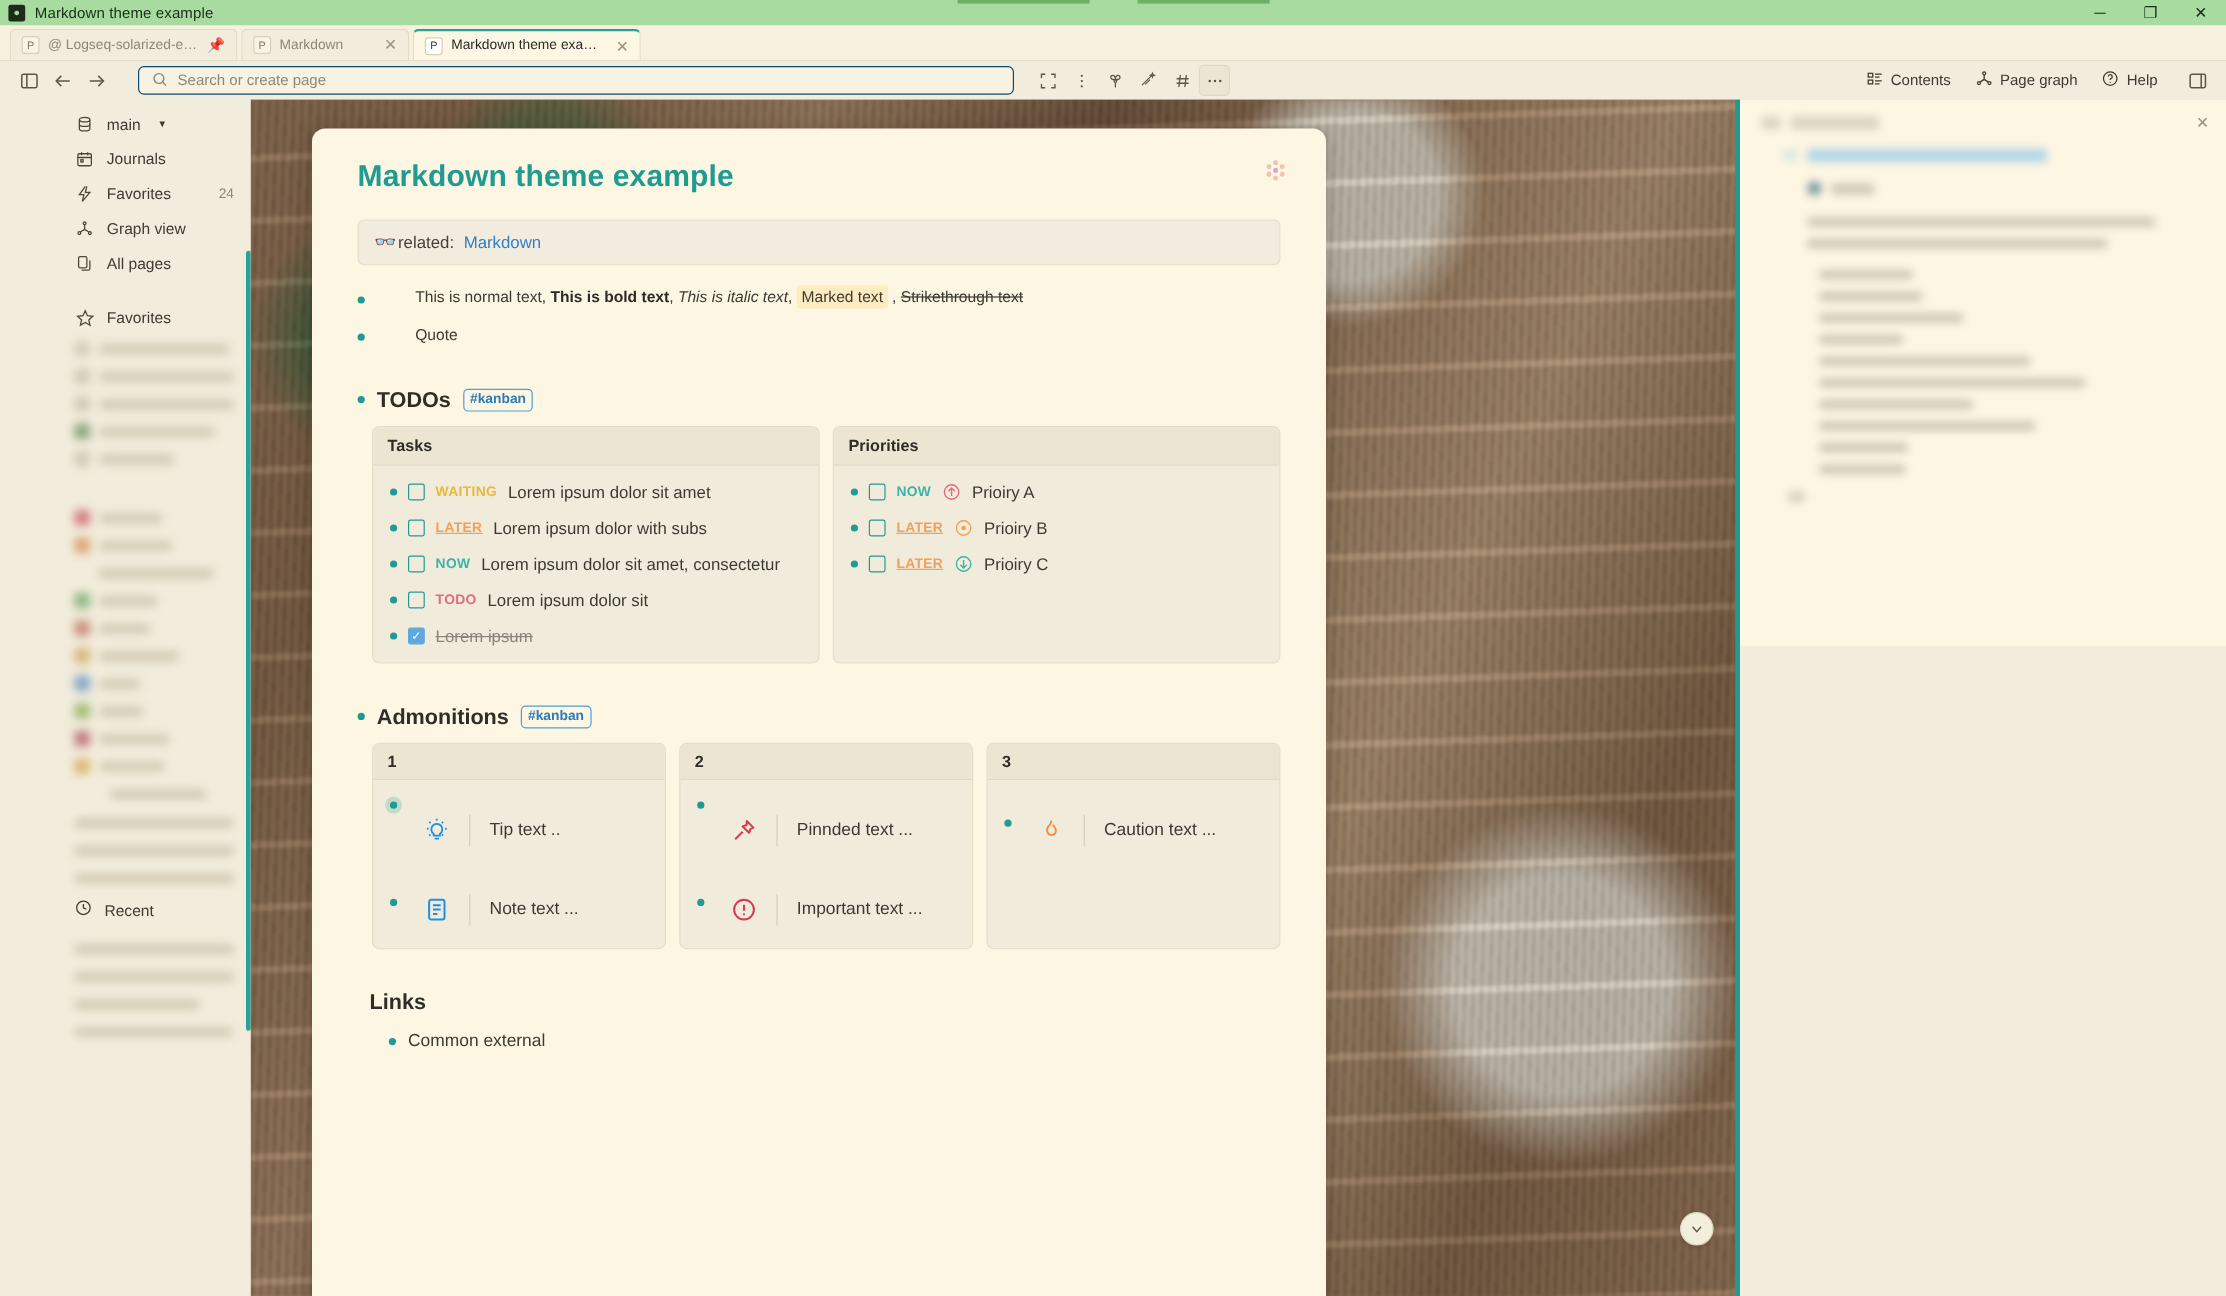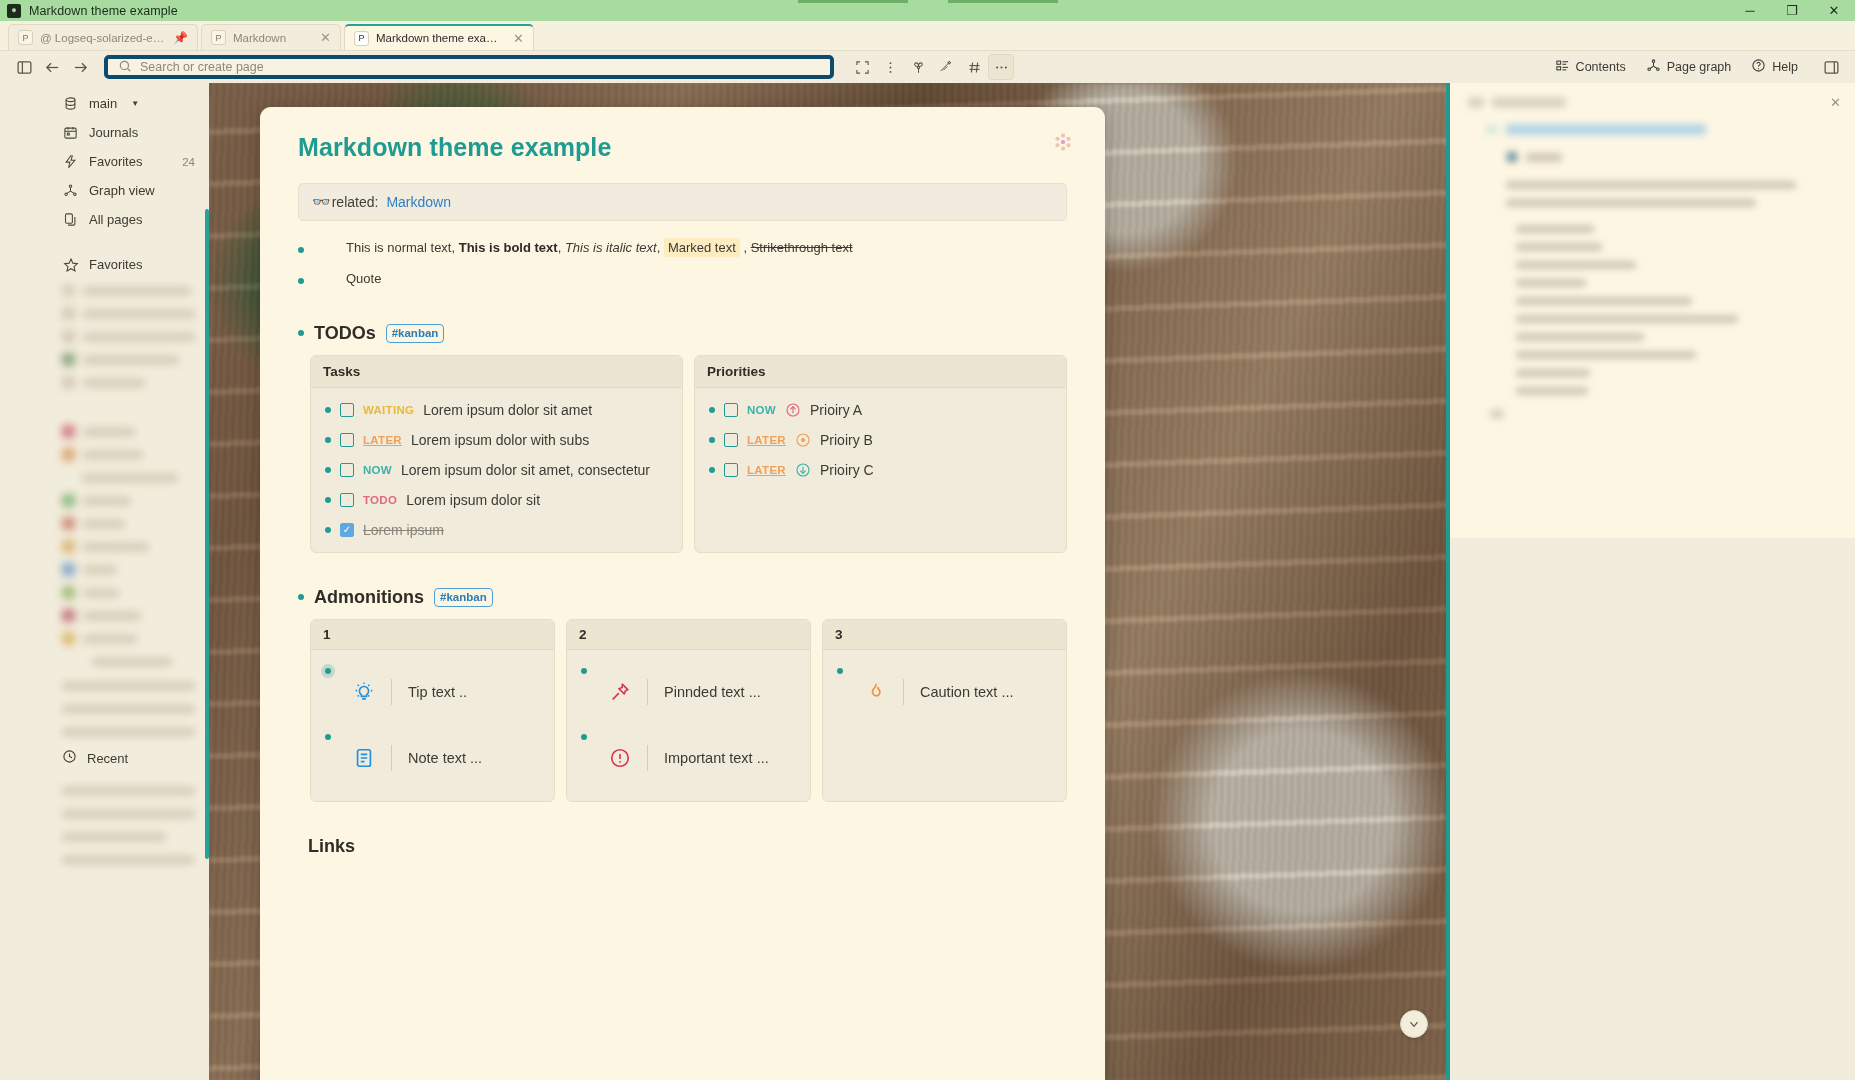--- a/index.html
+++ b/index.html
@@ -73,23 +73,23 @@
     height: 32px; background: #f2ecdc;
     display: flex; align-items: center; gap: 0px;
     padding: 0 10px;
   }
   .tb-icon {
     width: 28px; height: 26px; display: flex; align-items: center; justify-content: center;
     color: #5c5647; border-radius: 4px;
   }
   .tb-icon svg { display:block; }
   .searchbox {
-    margin-left: 10px;
+    margin-left: 21px;
     width: 730px; height: 24px;
-    background: #f7f2e2; border: 4px solid #0c4a6e; border-radius: 5px;
+    background: #f7f2e2; border: 1px solid #0c4a6e; border-radius: 5px;
     display: flex; align-items: center; gap: 8px; padding: 0 10px;
     font-size: 12.5px; color: #8f8879;
   }
   .tb-right { margin-left: auto; display: flex; align-items: center; gap: 2px; }
   .tb-pill {
     height: 25px; display: flex; align-items: center; gap: 6px;
     padding: 0 9px; border-radius: 5px;
     font-size: 12.5px; color: #3c3a33;
   }
   .tb-sep { width: 14px; }
@@ -240,21 +240,21 @@
   .adm-card {
     background: #f0ebdb; border: 1px solid #e4ddc8; border-radius: 6px;
     flex: 1 1 0; overflow: hidden;
   }
   .adm-head {
     background: #ece5d1; border-bottom: 1px solid #e1d9c3;
     padding: 7px 12px; font-size: 13.5px; font-weight: 700; color: #2f2d27;
   }
   .adm-body { padding: 15px 12px 15px 14px; }
   .adm-row { display: flex; align-items: flex-start; gap: 8px; margin-bottom: 26px; }
-  .adm-row:last-child { margin-bottom: 15px; }
+  .adm-row:last-child { margin-bottom: 4px; align-items: center; }
   .adm-row .bullet { width:6px; height:6px; border-radius:50%; background:#1f9b92; flex:0 0 auto; margin-top:3px;}
   .adm-row.sel .bullet { box-shadow: 0 0 0 4px rgba(31,155,146,.22); }
   .adm-inner { display: flex; align-items: center; gap: 0; margin-top: 14px; margin-left: 12px; }
   .adm-ic { width: 26px; height: 26px; display:flex; align-items:center; justify-content:center; }
   .adm-divider { width:1px; height:26px; background:#d5cdb6; margin: 0 16px 0 14px; }
   .adm-text { font-size: 14.5px; color: #3c3a33; }
 
   .links-head { display:flex; align-items:center; gap:10px; margin-top:34px;}
   .links-sub { display:flex; align-items:center; gap:10px; margin-top:14px; margin-left:26px; font-size:14.5px; color:#3c3a33;}
   .links-sub .bullet{width:6px;height:6px;border-radius:50%;background:#1f9b92;flex:0 0 auto;}
@@ -854,20 +854,24 @@
                 </div>
               </div>
             </div>
           </div>
         </div>
 
         <div class="links-head">
           <span class="bullet"></span>
           <span class="sec-title">Links</span>
         </div>
+        <div class="links-sub">
+          <span class="bullet"></span>
+          <span>Common external</span>
+        </div>
 
       </div>
     </div>
 
     <div class="scroll-down">
       <svg width="14" height="14" viewBox="0 0 24 24" fill="none" stroke="currentColor" stroke-width="2">
         <polyline points="6,9 12,16 18,9"></polyline>
       </svg>
     </div>
     <div class="teal-edge"></div>

